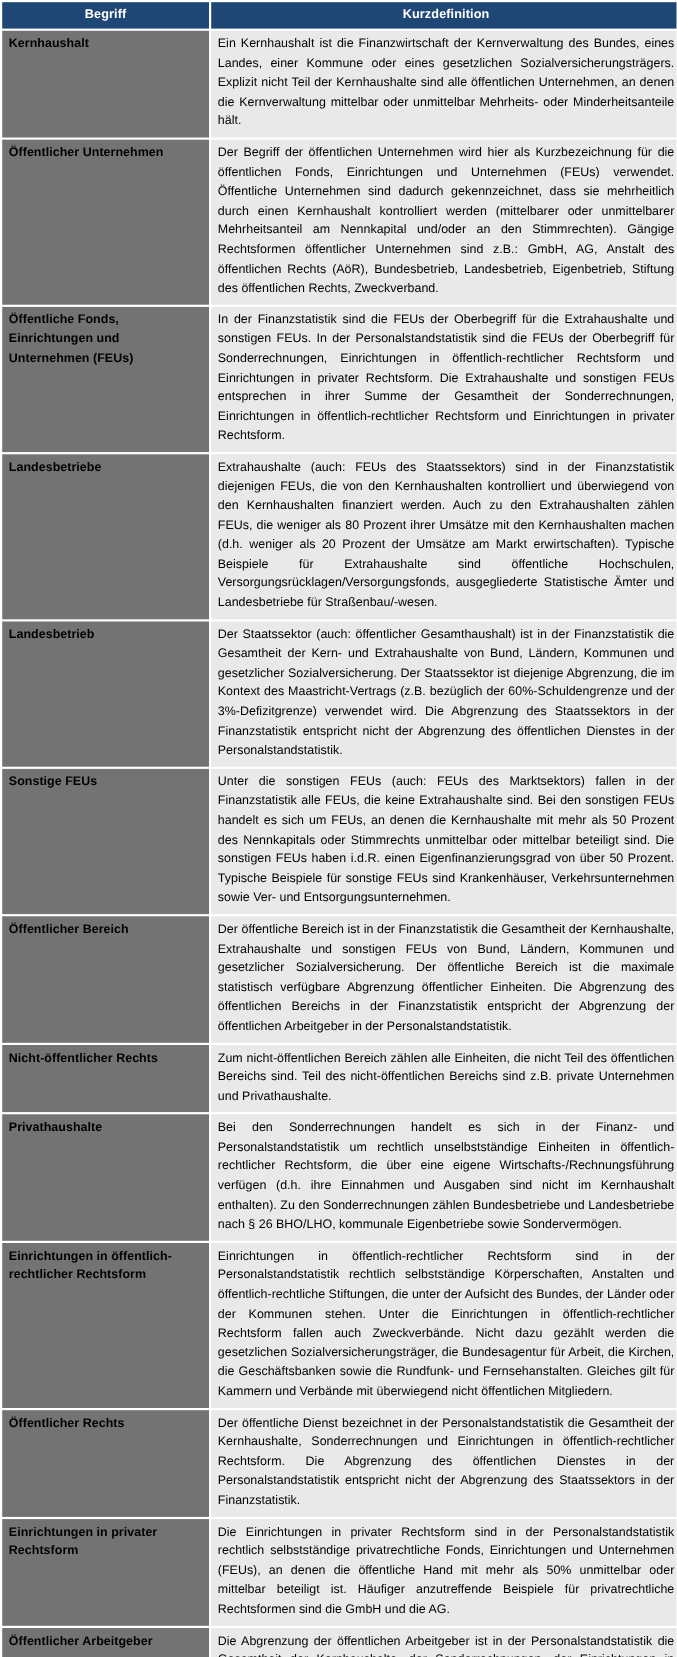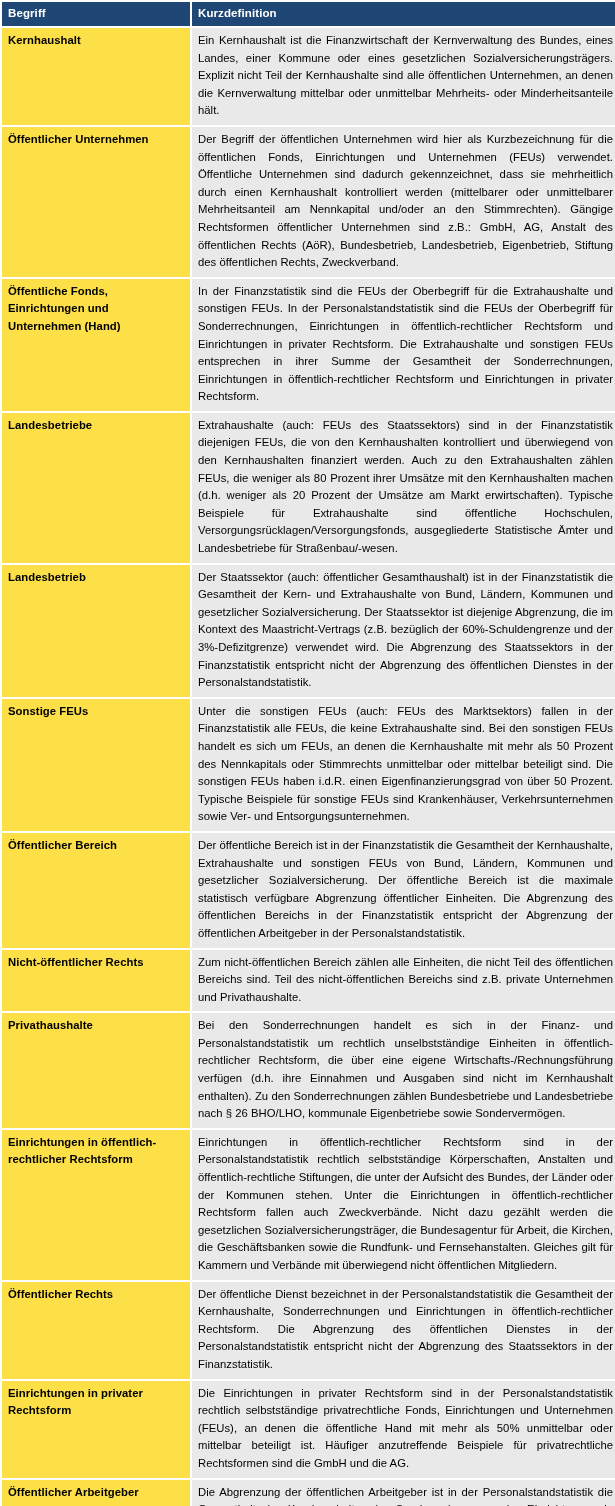--- a/index.html
+++ b/index.html
@@ -40,27 +40,27 @@
   }
 
   
   table.glossary thead th {
     background: #1f4776;
     color: #ffffff;
     font-size: 11.5px;
     font-weight: bold;
     line-height: 15px;
     padding: 4px 6px 5px 6px;
-    text-align: left;
+    text-align: center;
     letter-spacing: 0.1px;
   }
 
   
   td.term {
-    background: #fde047;
+    background: #737373;
     font-size: 11.3px;
     font-weight: bold;
     line-height: 17.6px;
     letter-spacing: 0.05px;
   }
   td.def {
     background: #e9e9e9;
     font-size: 11.3px;
     font-weight: normal;
     line-height: 17.6px;
@@ -89,21 +89,21 @@
     <tbody id="glossary-body">
         <tr>
           <td class="term">Kernhaushalt</td>
           <td class="def">Ein Kernhaushalt ist die Finanzwirtschaft der Kernverwaltung des Bundes, eines Landes, einer Kommune oder eines gesetzlichen Sozialversicherungsträgers. Explizit nicht Teil der Kernhaushalte sind alle öffentlichen Unternehmen, an denen die Kernverwaltung mittelbar oder unmittelbar Mehrheits- oder Minderheitsanteile hält.</td>
         </tr>
         <tr>
           <td class="term">Öffentlicher Unternehmen</td>
           <td class="def">Der Begriff der öffentlichen Unternehmen wird hier als Kurzbezeichnung für die öffentlichen Fonds, Einrichtungen und Unternehmen (FEUs) verwendet. Öffentliche Unternehmen sind dadurch gekennzeichnet, dass sie mehrheitlich durch einen Kernhaushalt kontrolliert werden (mittelbarer oder unmittelbarer Mehrheitsanteil am Nennkapital und/oder an den Stimmrechten). Gängige Rechtsformen öffentlicher Unternehmen sind z.B.: GmbH, AG, Anstalt des öffentlichen Rechts (AöR), Bundesbetrieb, Landesbetrieb, Eigenbetrieb, Stiftung des öffentlichen Rechts, Zweckverband.</td>
         </tr>
         <tr>
-          <td class="term">Öffentliche Fonds, Einrichtungen und Unternehmen (Hand)</td>
+          <td class="term">Öffentliche Fonds, Einrichtungen und Unternehmen (FEUs)</td>
           <td class="def">In der Finanzstatistik sind die FEUs der Oberbegriff für die Extrahaushalte und sonstigen FEUs. In der Personalstandstatistik sind die FEUs der Oberbegriff für Sonderrechnungen, Einrichtungen in öffentlich-rechtlicher Rechtsform und Einrichtungen in privater Rechtsform. Die Extrahaushalte und sonstigen FEUs entsprechen in ihrer Summe der Gesamtheit der Sonderrechnungen, Einrichtungen in öffentlich-rechtlicher Rechtsform und Einrichtungen in privater Rechtsform.</td>
         </tr>
         <tr>
           <td class="term">Landesbetriebe</td>
           <td class="def">Extrahaushalte (auch: FEUs des Staatssektors) sind in der Finanzstatistik diejenigen FEUs, die von den Kernhaushalten kontrolliert und überwiegend von den Kernhaushalten finanziert werden. Auch zu den Extrahaushalten zählen FEUs, die weniger als 80 Prozent ihrer Umsätze mit den Kernhaushalten machen (d.h. weniger als 20 Prozent der Umsätze am Markt erwirtschaften). Typische Beispiele für Extrahaushalte sind öffentliche Hochschulen, Versorgungsrücklagen/Versorgungsfonds, ausgegliederte Statistische Ämter und Landesbetriebe für Straßenbau/-wesen.</td>
         </tr>
         <tr>
           <td class="term">Landesbetrieb</td>
           <td class="def">Der Staatssektor (auch: öffentlicher Gesamthaushalt) ist in der Finanzstatistik die Gesamtheit der Kern- und Extrahaushalte von Bund, Ländern, Kommunen und gesetzlicher Sozialversicherung. Der Staatssektor ist diejenige Abgrenzung, die im Kontext des Maastricht-Vertrags (z.B. bezüglich der 60%-Schuldengrenze und der 3%-Defizitgrenze) verwendet wird. Die Abgrenzung des Staatssektors in der Finanzstatistik entspricht nicht der Abgrenzung des öffentlichen Dienstes in der Personalstandstatistik.</td>
         </tr>

